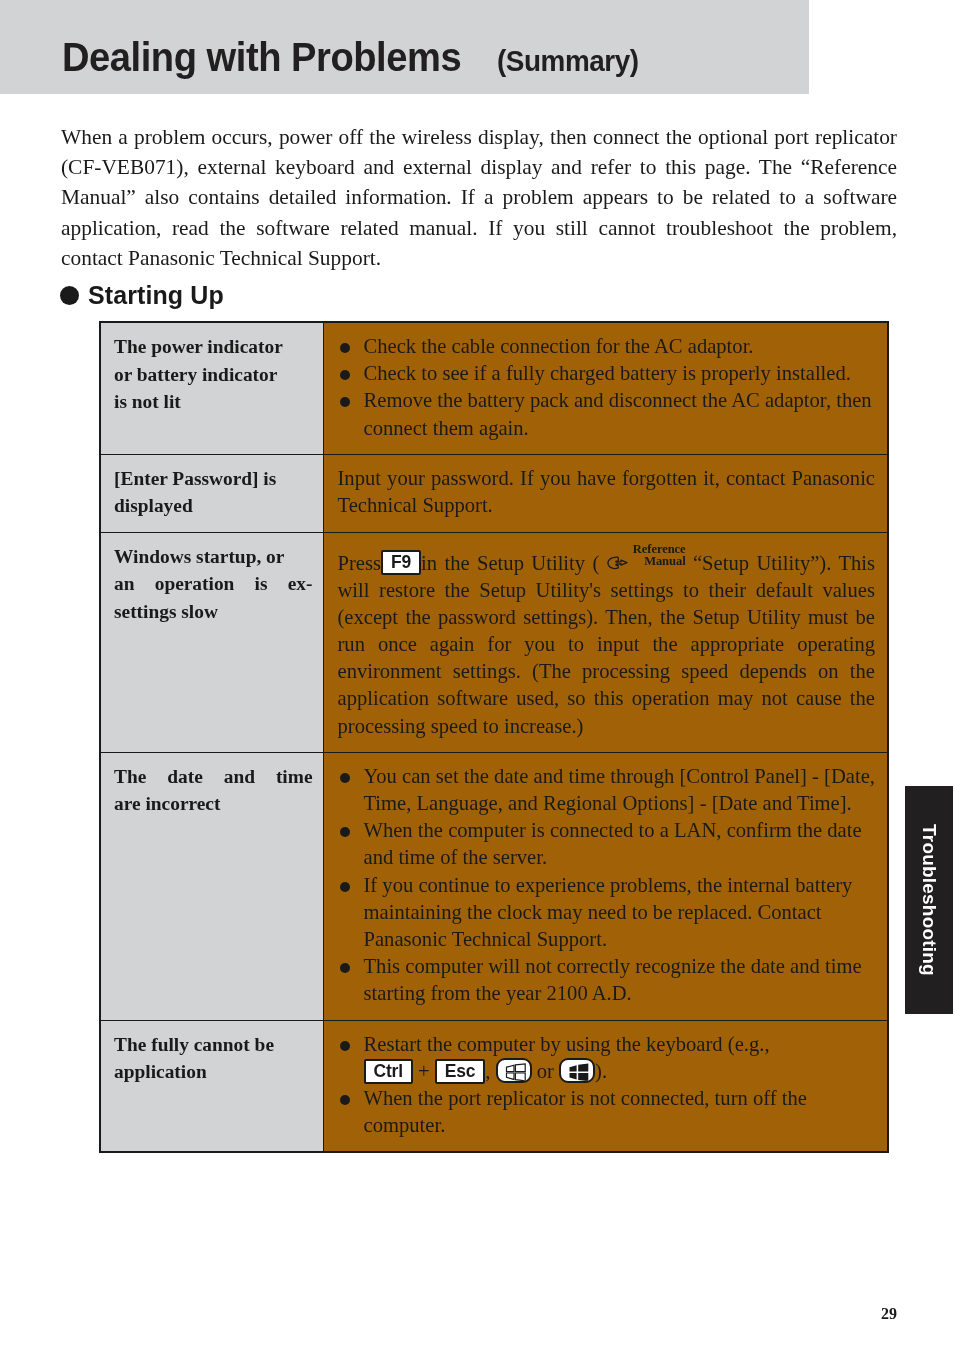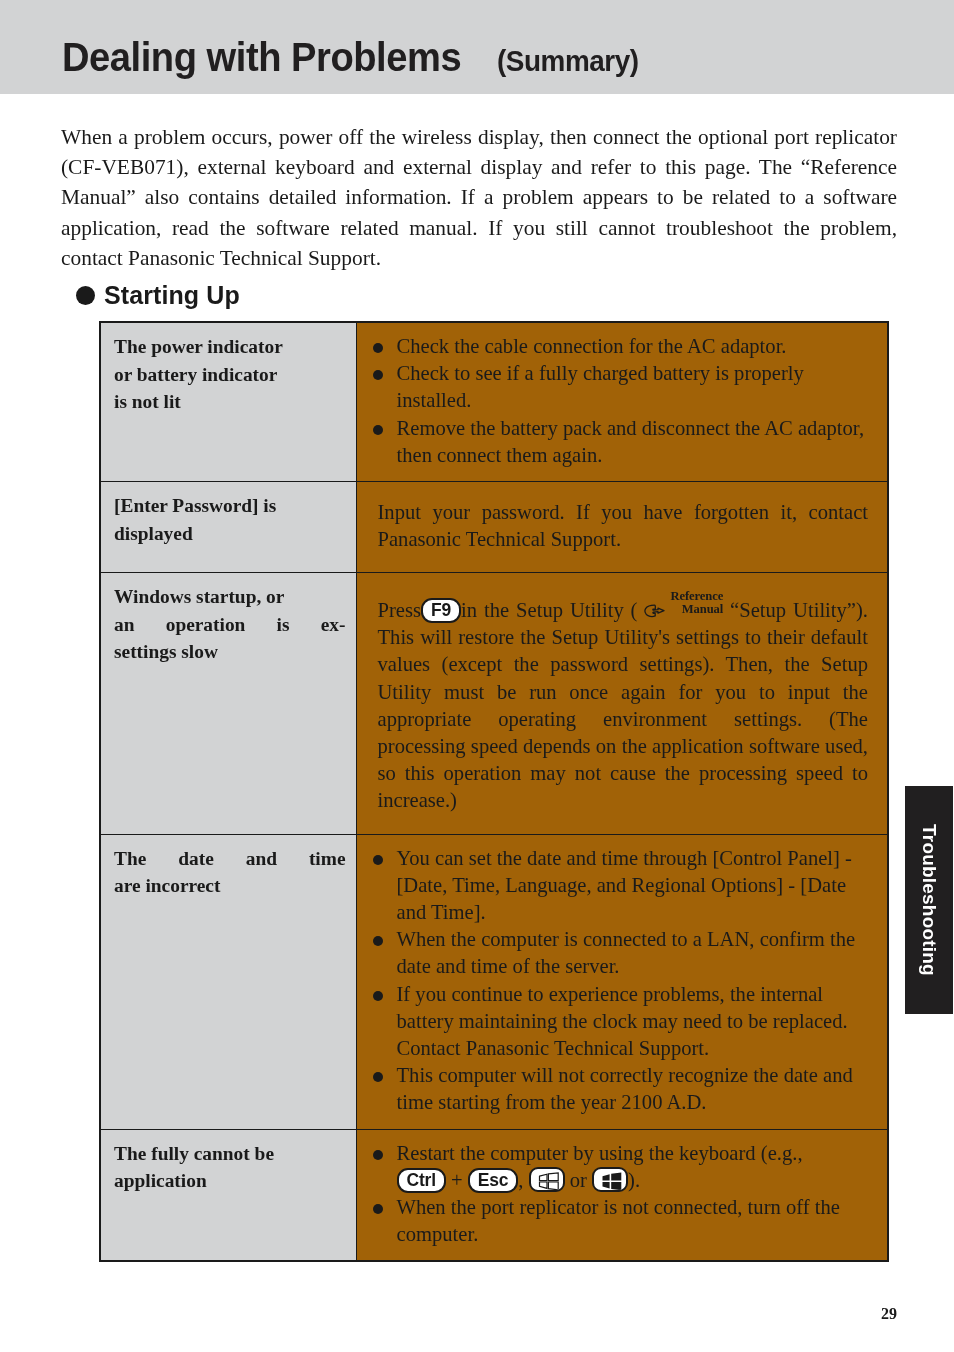--- a/index.html
+++ b/index.html
@@ -11,21 +11,21 @@
     font-family: "Liberation Serif", serif;
     color: #1a1a1a;
     position: relative;
     overflow: hidden;
   }
 
   
   .header-band {
     position: absolute;
     left: 0; top: 0;
-    width: 954px; height: 94px;
+    width: 809px; height: 94px;
     background: #d2d3d4;
   }
   .header-title {
     position: absolute;
     left: 62px;
     top: 34px;
     white-space: nowrap;
     font-family: "Liberation Sans", sans-serif;
     font-weight: bold;
     color: #211f20;
@@ -54,21 +54,21 @@
     font-size: 21.4px;
     line-height: 30.2px;
     text-align: justify;
     text-justify: inter-word;
     color: #1a1a1a;
   }
 
   
   .section-head {
     position: absolute;
-    left: 76px;
+    left: 60px;
     top: 281px;
     display: flex;
     align-items: center;
     gap: 9px;
   }
   .section-bullet {
     width: 19px; height: 19px;
     border-radius: 50%;
     background: #1a1a1a;
     display: inline-block;
@@ -89,21 +89,21 @@
     width: 790px;
     border-collapse: collapse;
     border: 2.5px solid #1a1a1a;
   }
   .ttable td {
     border: 1.6px solid #1a1a1a;
     vertical-align: top;
     padding: 0;
   }
   .col-problem {
-    width: 256px;
+    width: 223px;
     background: #d2d3d4;
     padding: 10px 10px 12px 13px !important;
     font-weight: bold;
     font-size: 19.4px;
     line-height: 27.5px;
   }
   .col-solution {
     background: #a16207;
     padding: 10px 12px 12px 14px !important;
     font-size: 20.6px;
@@ -124,27 +124,27 @@
     margin: 0 0 0 0;
   }
   .blist > li::before {
     content: "";
     position: absolute;
     left: 2px; top: 10px;
     width: 10px; height: 10px;
     border-radius: 50%;
     background: #1a1a1a;
   }
-  .plain-para { margin: 7px; }
+  .plain-para { margin: 0; }
 
   
   .key {
     display: inline-block;
     border: 2.2px solid #1a1a1a;
-    border-radius: 11px;
+    border-radius: 2px;
     padding: 0px 8px 1px 8px;
     font-family: "Liberation Sans", sans-serif;
     font-weight: bold;
     font-size: 17.5px;
     line-height: 20px;
     vertical-align: 1px;
     background: #fff;
     letter-spacing: -0.2px;
   }
   .key-icon {

